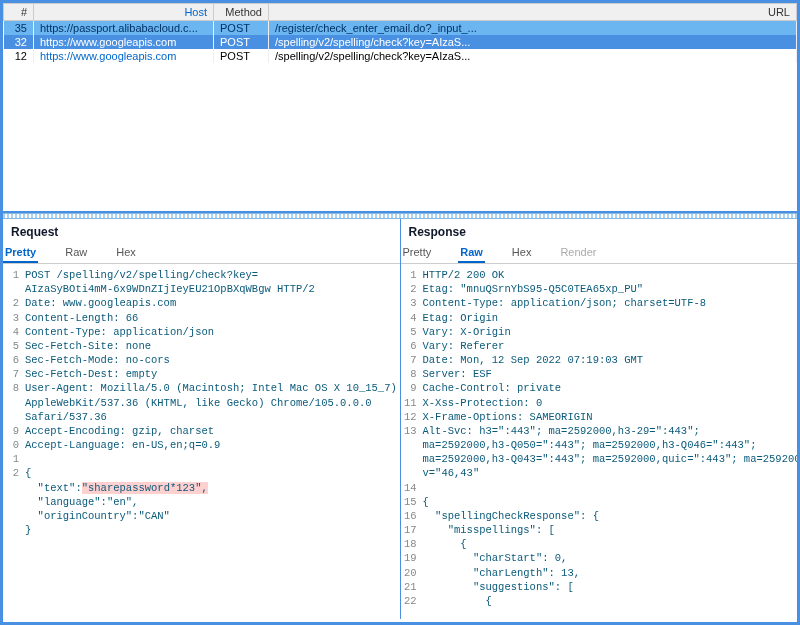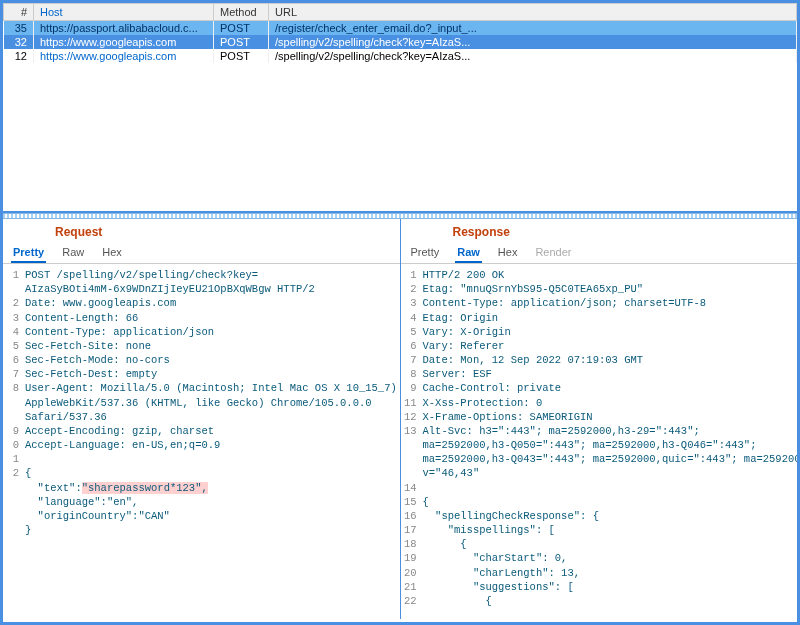--- a/index.html
+++ b/index.html
@@ -1,35 +1,35 @@
 <!DOCTYPE html>
 <html><head>
 <meta charset="utf-8">
 <style>
 * { margin: 0; padding: 0; box-sizing: border-box; }
 body { font-family: Arial, Helvetica, sans-serif; font-size: 11px; background: #fff; width: 800px; height: 625px; border: 3px solid #4a90e2; overflow: hidden; }
 .top-table { width: 100%; border-collapse: collapse; }
-.top-table th { background: #f0f0f0; border: 1px solid #ccc; padding: 2px 6px; font-weight: normal; color: #333; text-align: left; }
+.top-table th { background: #f0f0f0; border: 1px solid #ccc; padding: 2px 6px; font-weight: normal; color: #333; text-align: right; }
 .top-table td { padding: 1px 6px; border-right: 1px solid #eee; white-space: nowrap; overflow: hidden; text-overflow: ellipsis; }
 .top-table .num-col { width: 30px; text-align: right; }
 .top-table .host-col { width: 180px; color: #0066cc; }
 .top-table .method-col { width: 55px; }
 .top-table .url-col { }
 .row-normal td { background: #fff; }
 .row-highlight td { background: #6bb5f0; color: #003366; }
 .row-highlight .host-col { color: #003366; }
 .row-selected td { background: #4a90e2; color: #fff; }
 .row-selected .host-col { color: #fff; }
 .top-area { height: 210px; overflow: hidden; border-bottom: 2px solid #4a90e2; background: linear-gradient(#fff, #fff); }
 .split-bar { height: 6px; background: repeating-linear-gradient(90deg, #a8d0f0, #a8d0f0 2px, #fff 2px, #fff 4px); border-top: 1px solid #88b8e0; border-bottom: 1px solid #88b8e0; }
 .panels { display: flex; height: 400px; }
 .panel { flex: 1; display: flex; flex-direction: column; overflow: hidden; }
 .panel-left { border-right: 1px solid #4a90e2; }
-.panel-title { color: #c2410c; font-weight: bold; font-size: 12px; padding: 6px 8px 4px; margin-left: 44px; }
-.tabs { display: flex; border-bottom: 1px solid #ccc; padding: 0 8px; gap: 14px; font-size: 11px; }
+.panel-title { color: #0f172a; font-weight: bold; font-size: 12px; padding: 6px 8px 4px; }
+.tabs { display: flex; border-bottom: 1px solid #ccc; padding: 0 0; gap: 25px; font-size: 11px; }
 .tab { padding: 3px 2px; color: #555; cursor: pointer; border-bottom: 2px solid transparent; }
 .tab.active { color: #0066cc; border-bottom: 2px solid #0066cc; font-weight: bold; }
 .code-area { flex: 1; overflow: auto; font-family: "Courier New", monospace; font-size: 10.5px; line-height: 1.35; padding: 4px 0; }
 .code-line { display: flex; }
 .ln { width: 22px; text-align: right; color: #888; padding-right: 6px; flex-shrink: 0; user-select: none; }
 .lc { white-space: pre; color: #0a5a7a; flex: 1; padding-right: 8px; }
 .hl-bg { background: #ffd0d0; }
 </style>
 </head>
 <body>

